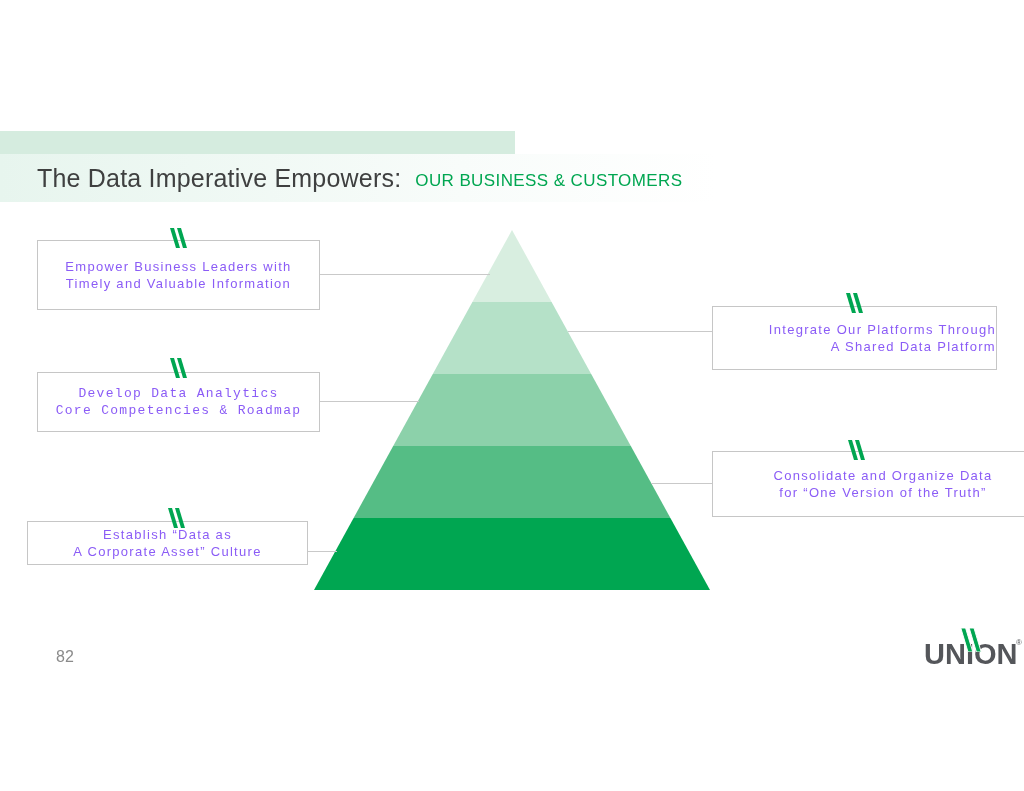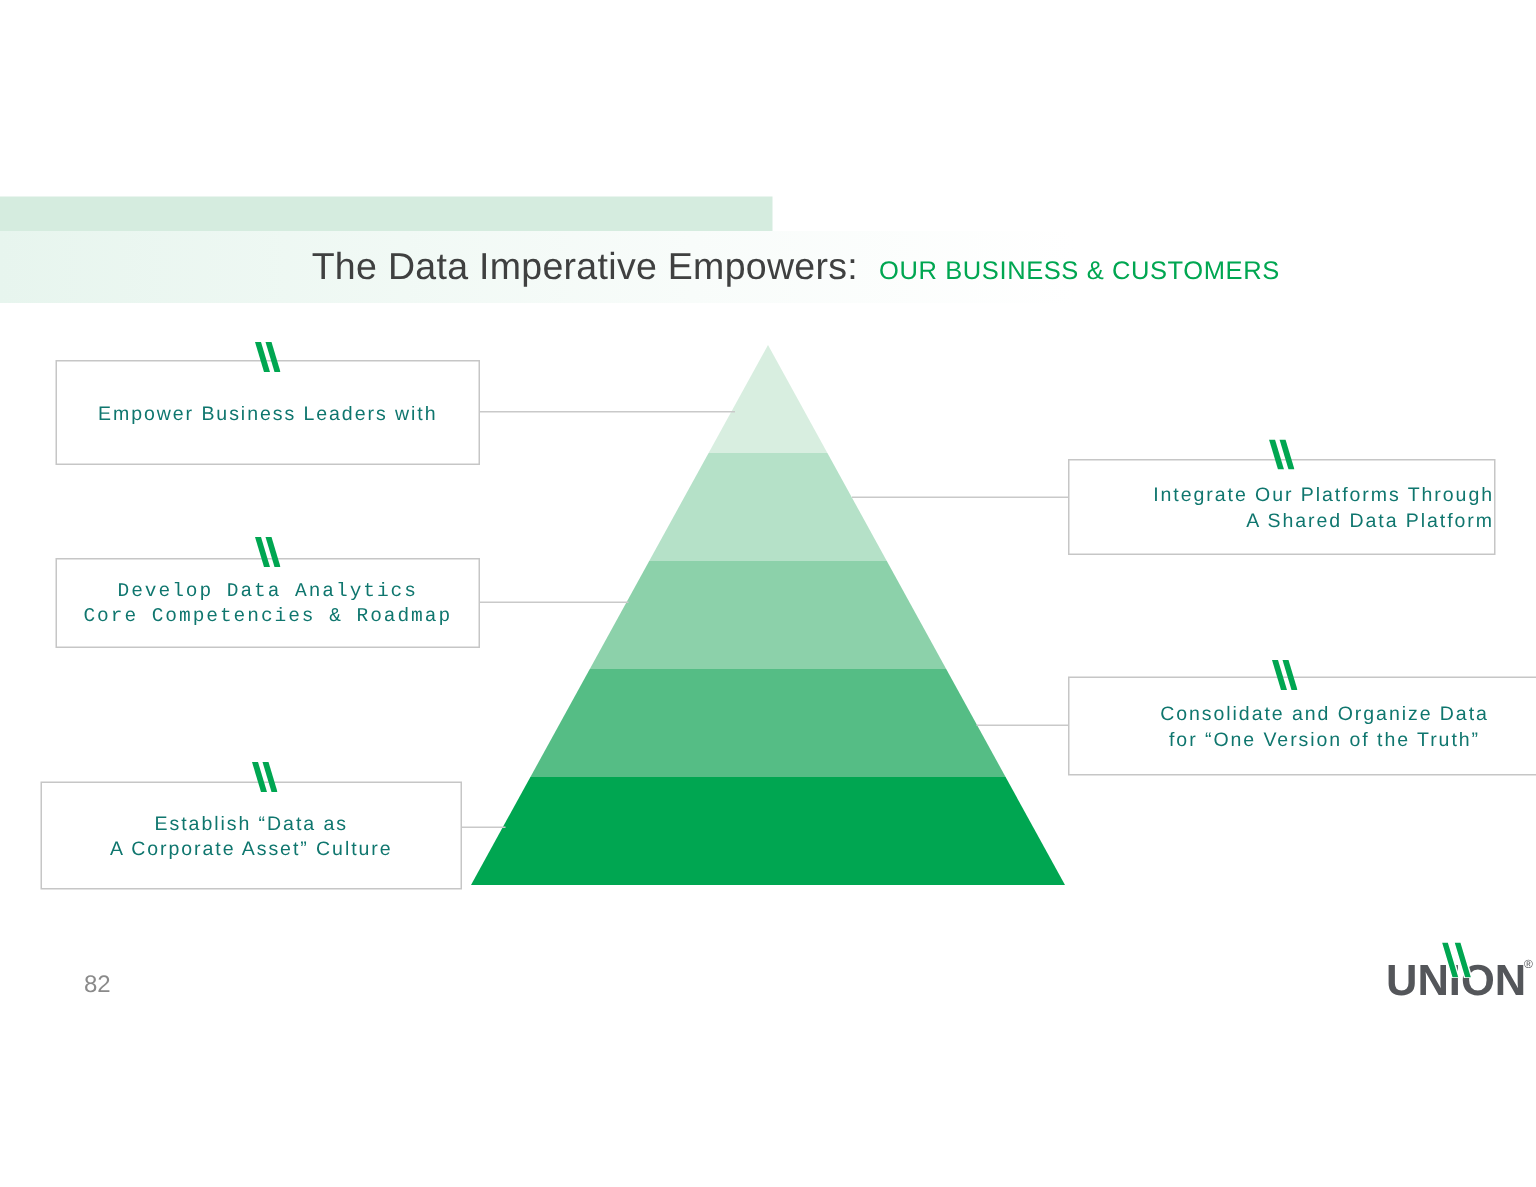--- a/index.html
+++ b/index.html
@@ -19,21 +19,20 @@
     background: #d5ecdf;
   }
   .title-band {
     position: absolute;
     left: 0; top: 154px;
     width: 1024px; height: 48px;
     background: linear-gradient(to right, #e7f5ee 0%, #f8fcfa 45%, #ffffff 70%);
     display: flex;
     align-items: center;
     padding-left: 37px;
-    justify-content: center;
   }
   .title-main {
     font-size: 25px;
     color: #3f4040;
     letter-spacing: 0.2px;
   }
   .title-sub {
     font-size: 17px;
     color: #00a651;
     margin-left: 14px;
@@ -52,21 +51,21 @@
   .callout {
     position: absolute;
     background: #ffffff;
     border: 1px solid #c6c6c6;
     display: flex;
     flex-direction: column;
     justify-content: center;
     text-align: center;
     font-size: 13px;
     letter-spacing: 1.3px;
-    color: #0f766e;
+    color: #8b5cf6;
     line-height: 17px;
   }
   .marker {
     position: absolute;
     width: 17px; height: 20px;
     z-index: 3;
   }
   .pagenum {
     position: absolute;
     left: 36px; top: 648px;
@@ -124,36 +123,37 @@
   <div class="connector" style="left:320px; top:401px; width:99px;"></div>
   <div class="connector" style="left:651px; top:483px; width:61px;"></div>
   <div class="connector" style="left:308px; top:551px; width:29px;"></div>
 
   <svg class="marker" style="left:170px; top:228px;" viewBox="0 0 17 20">
     <polygon points="0,0 4,0 10,20 6,20" fill="#00a651"></polygon>
     <polygon points="7,0 11,0 17,20 13,20" fill="#00a651"></polygon>
   </svg>
   <div class="callout" style="left:37px; top:240px; width:283px; height:70px;">
     <span>Empower Business Leaders with</span>
+    <span>Timely and Valuable Information</span>
   </div>
 
   <svg class="marker" style="left:170px; top:358px;" viewBox="0 0 17 20">
     <polygon points="0,0 4,0 10,20 6,20" fill="#00a651"></polygon>
     <polygon points="7,0 11,0 17,20 13,20" fill="#00a651"></polygon>
   </svg>
   <div class="callout" style="left:37px; top:372px; width:283px; height:60px;font-family:Liberation Mono, monospace;">
     <span>Develop Data Analytics</span>
     <span>Core Competencies &amp; Roadmap</span>
   </div>
 
   <svg class="marker" style="left:168px; top:508px;" viewBox="0 0 17 20">
     <polygon points="0,0 4,0 10,20 6,20" fill="#00a651"></polygon>
     <polygon points="7,0 11,0 17,20 13,20" fill="#00a651"></polygon>
   </svg>
-  <div class="callout" style="left:27px; top:521px; width:281px; height:72px;">
+  <div class="callout" style="left:27px; top:521px; width:281px; height:44px;">
     <span>Establish “Data as</span>
     <span>A Corporate Asset” Culture</span>
   </div>
 
   <svg class="marker" style="left:846px; top:293px;" viewBox="0 0 17 20">
     <polygon points="0,0 4,0 10,20 6,20" fill="#00a651"></polygon>
     <polygon points="7,0 11,0 17,20 13,20" fill="#00a651"></polygon>
   </svg>
   <div class="callout" style="left:712px; top:306px; width:285px; height:64px;text-align:right;">
     <span>Integrate Our Platforms Through</span>

